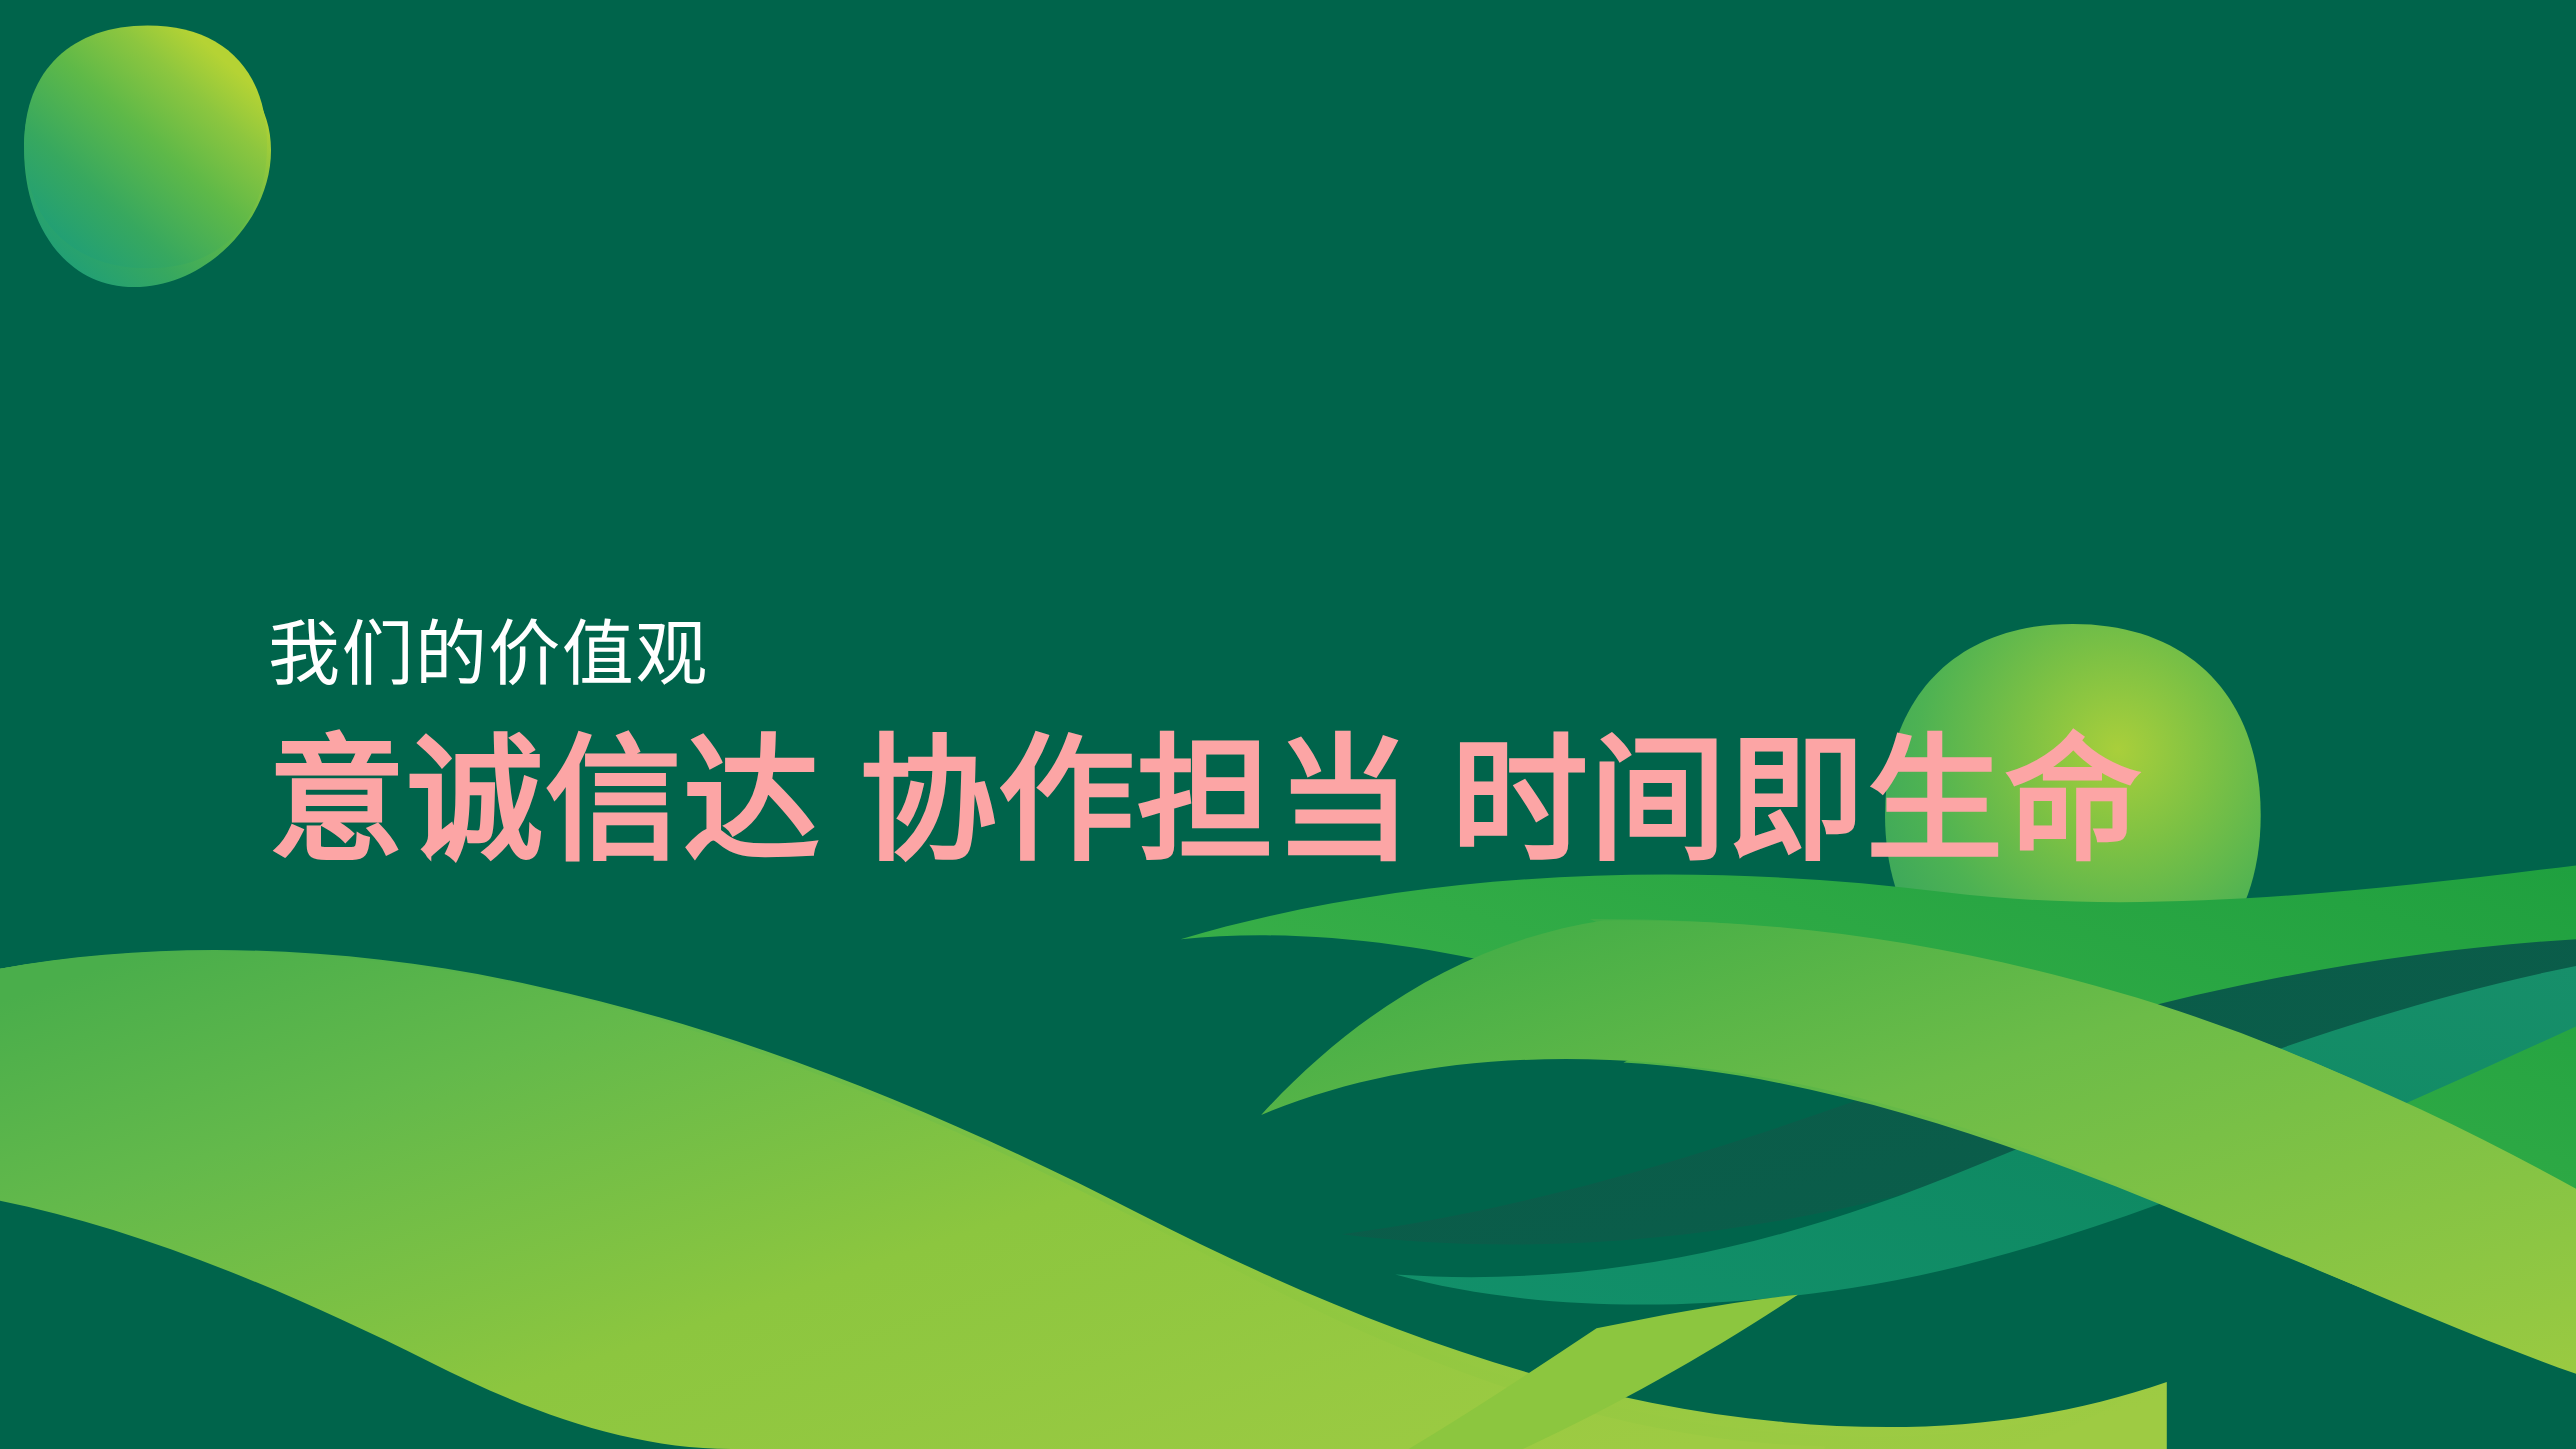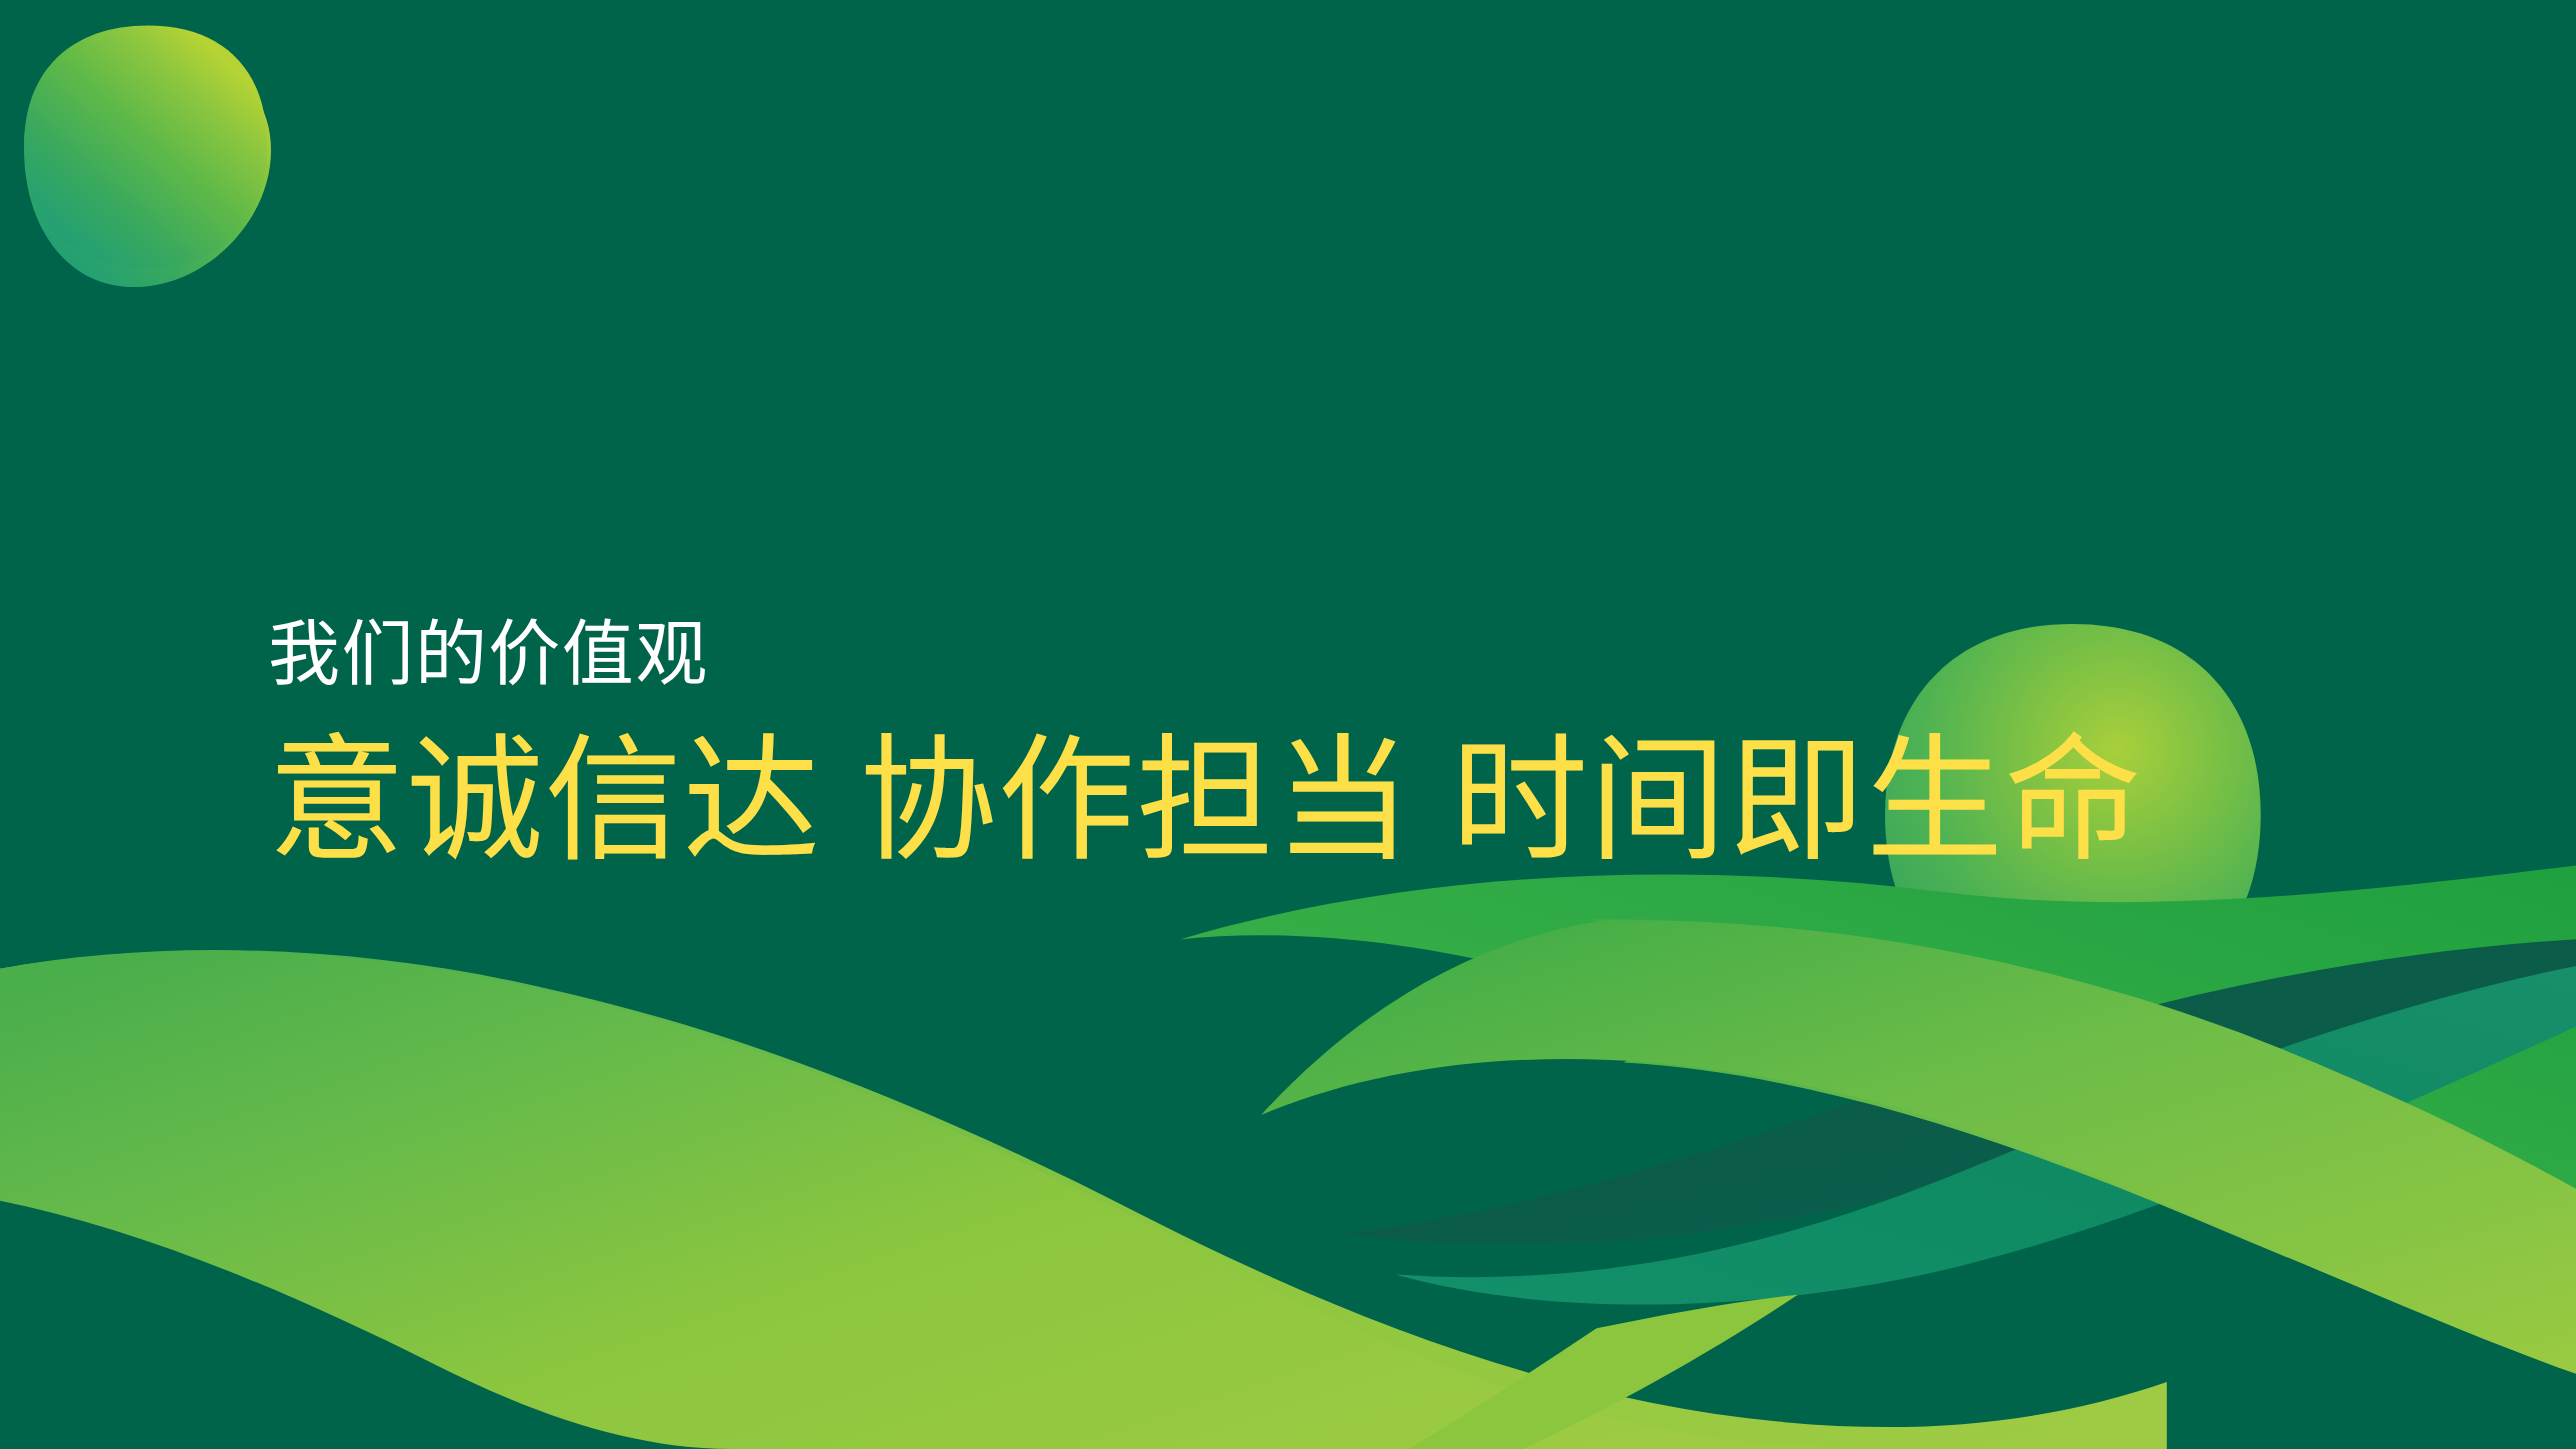--- a/index.html
+++ b/index.html
@@ -34,24 +34,24 @@
   .eyebrow {
     color: #ffffff;
     font-size: 72px;
     line-height: 1.0;
     font-weight: 400;
     letter-spacing: 0.02em;
     margin: 0 0 42px 0;
     white-space: nowrap;
   }
   .headline {
-    color: #fde047;
+    color: #fca5a5;
     font-size: 137px;
     line-height: 1.0;
-    font-weight: 400;
+    font-weight: 700;
     letter-spacing: 0.01em;
     margin: 0;
     white-space: nowrap;
   }
   .headline .seg { display: inline; }
   .headline .gap { display: inline-block; width: 38px; }
 </style>
 </head>
 <body>
 

